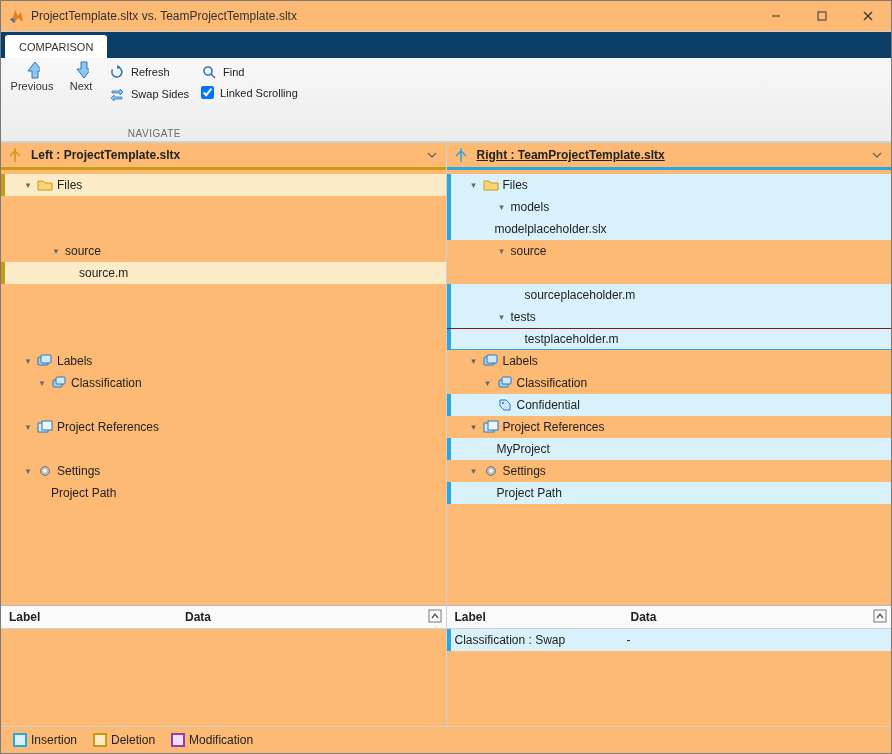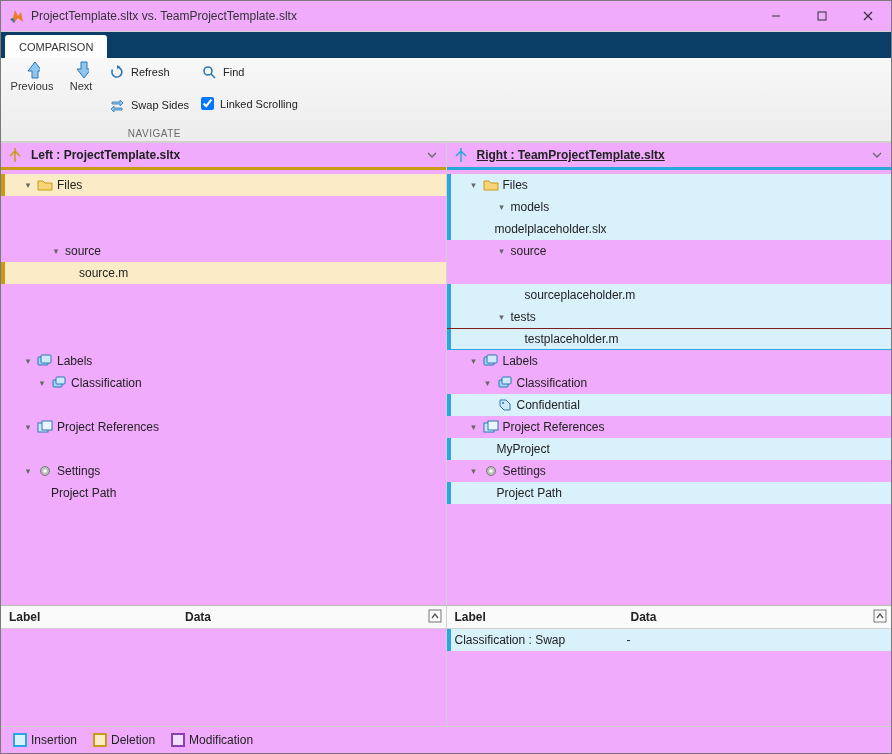--- a/index.html
+++ b/index.html
@@ -1,31 +1,31 @@
 <!DOCTYPE html>
 <html><head>
 <meta charset="utf-8">
 <style>
   html, body { margin:0; padding:0; font-family:"Segoe UI","Helvetica Neue",Arial,sans-serif; font-size:12px; color:#222; height:100%; overflow:hidden; background:#fff;}
-  .window { width:892px; height:754px; position:relative; background:#f0abfc; border:1px solid #7a7a7a; box-sizing:border-box; display:flex; flex-direction:column;}
+  .window { width:892px; height:754px; position:relative; background:#fdba74; border:1px solid #7a7a7a; box-sizing:border-box; display:flex; flex-direction:column;}
   .titlebar { height:30px; display:flex; align-items:center; border-bottom:1px solid #d0d0d0;}
   .titlebar .app-icon { width:30px; display:flex; align-items:center; justify-content:center;}
   .titlebar .title-text { flex:1; font-size:12px; color:#333;}
   .titlebar .win-btns { display:flex; align-items:center;}
   .titlebar .win-btn { width:46px; height:30px; display:flex; align-items:center; justify-content:center; font-family:sans-serif;}
   .ribbon-area { background:#0b3e66; }
   .ribbon-tab-row { height:26px; display:flex; align-items:flex-end; padding-left:4px; }
   .ribbon-tab { background:#fff; color:#333; font-size:11px; padding:6px 14px 5px 14px; border-top-left-radius:3px; border-top-right-radius:3px; margin-right:4px;}
   .toolstrip { background:linear-gradient(#f8f8f8,#ececec); border-bottom:1px solid #d0d0d0; height:83px; display:flex; align-items:stretch;}
   .ts-group { display:flex; flex-direction:column; align-items:stretch; padding:2px 6px 0px 6px;}
   .ts-group-label { text-align:center; font-size:10px; color:#6a6a6a; padding:1px 0 2px 0; letter-spacing:0.5px;}
   .ts-buttons { display:flex; align-items:flex-start; gap:4px;}
   .ts-bigbtn { display:flex; flex-direction:column; align-items:center; justify-content:flex-start; width:50px; padding-top:2px;}
   .ts-bigbtn .lbl { font-size:11px; color:#333; margin-top:2px;}
-  .ts-smallcol { display:flex; flex-direction:column; align-items:flex-start; gap:13px; padding-top:2px;}
+  .ts-smallcol { display:flex; flex-direction:column; align-items:flex-start; gap:2px; padding-top:2px;}
   .ts-smallbtn { display:flex; align-items:center; gap:6px; padding:2px 4px; font-size:11px;}
   .ts-smallbtn input[type=checkbox]{ margin:0;}
   .split-area { flex:1; display:flex; min-height:0;}
   .pane { flex:1; display:flex; flex-direction:column; min-width:0; border-top:1px solid #d0d0d0;}
   .pane + .pane { border-left:1px solid #d0d0d0;}
   .pane-header { height:24px; display:flex; align-items:center; gap:8px; padding:0 6px; border-bottom:3px solid; font-weight:bold; font-size:12px;}
   .pane.left .pane-header { border-bottom-color:#c99a16;}
   .pane.right .pane-header { border-bottom-color:#2ca6df;text-decoration:underline;}
   .pane-header .spacer { flex:1;}
   .tree { flex:1; overflow:auto; padding:4px 0;}

